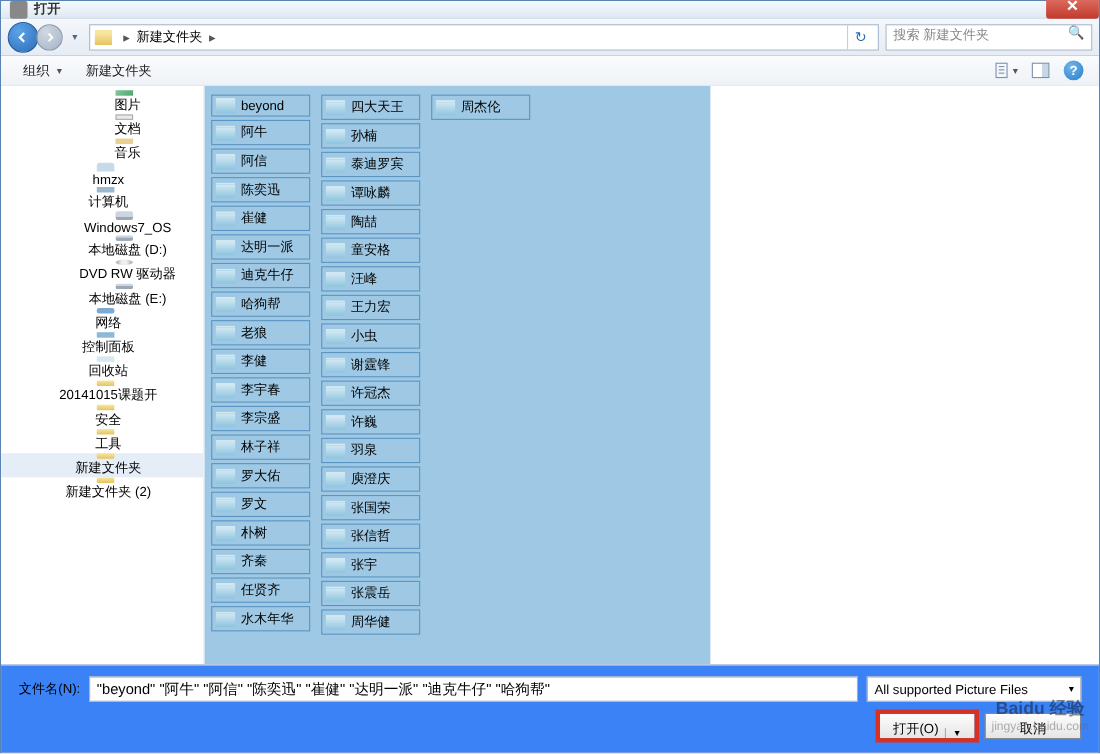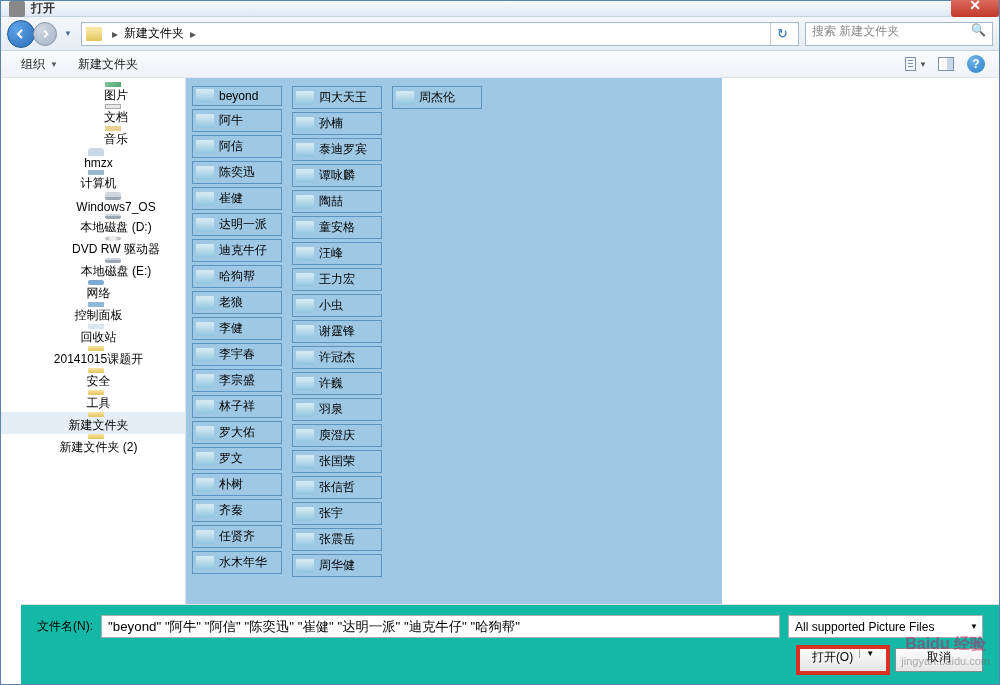--- a/index.html
+++ b/index.html
@@ -50,41 +50,41 @@
     .ico-user { background: #c8dae8; border-radius: 3px 3px 0 0; }
     .ico-comp { background: #9ab8d0; }
     .ico-drive { background: #cdd6df; border-radius: 2px; border-bottom: 3px solid #9aa8b5; height: 11px; }
     .ico-dvd { background: radial-gradient(circle, #eee 30%, #bbb 70%); border-radius: 50%; height: 14px; }
     .ico-net { background: #7baad2; border-radius: 2px; }
     .ico-cp { background: #8eb8d8; }
     .ico-recycle { background: #d8e8f0; }
     
     
     .filepane { flex: 1; display: flex; background: #fff; }
-    .filelist { width: 536px; background: #9ec8e4; padding: 8px 6px; overflow-y: auto; }
+    .filelist { width: 460px; background: #9ec8e4; padding: 8px 6px; overflow-y: auto; }
     .file-columns { display: flex; gap: 10px; align-items: flex-start; }
     .file-col { display: flex; flex-direction: column; gap: 3px; }
     .file-item { display: flex; align-items: center; background: #9ec8e4; border: 1px solid #5a94c0; padding: 2px 6px 2px 3px; cursor: pointer; white-space: nowrap; min-width: 90px; }
     .fi-icon { width: 18px; height: 14px; background: linear-gradient(to bottom, #d0e8f2, #8ec4df); border-radius: 1px; margin-right: 5px; border-top: 2px solid #d0e8f2; }
     .fi-label { color: #000; }
     .preview { flex: 1; background: #fff; }
     
     
-    .bottom { padding: 10px 16px 12px; background: #14b8a6; border-top: 1px solid #ddd; margin-left: 20px; }
+    .bottom { padding: 10px 16px 12px; background: #3b82f6; border-top: 1px solid #ddd; }
     .row { display: flex; align-items: center; gap: 8px; margin-bottom: 10px; }
     .lbl { white-space: nowrap; }
     .fn-input { flex: 1; height: 23px; border: 1px solid #abadb3; padding: 0 6px; background: #fff; }
     .filter { width: 195px; height: 23px; border: 1px solid #abadb3; background: #fff; display: flex; align-items: center; padding: 0 4px 0 6px; cursor: pointer; }
     .filter-drop { margin-left: auto; font-size: 8px; }
     .btns { display: flex; justify-content: flex-end; gap: 8px; }
-    .btn { min-width: 88px; height: 24px; border: 1px solid #888; background: linear-gradient(to bottom, #fdfdfd, #e5e5e5); cursor: pointer; display: flex; align-items: flex-start; justify-content: center; }
+    .btn { min-width: 88px; height: 24px; border: 1px solid #888; background: linear-gradient(to bottom, #fdfdfd, #e5e5e5); cursor: pointer; display: flex; align-items: flex-end; justify-content: center; }
     .btn.primary { outline: 4px solid #d93025; outline-offset: -1px; }
     
     .watermark { position: absolute; right: 10px; bottom: 18px; opacity: 0.5; font-size: 11px; color: #666; pointer-events: none; display: flex; flex-direction: column; align-items: center; }
-    .watermark-logo { font-size: 16px; font-weight: bold; color: #be185d; }
+    .watermark-logo { font-size: 16px; font-weight: bold; color: #0f172a; }
     
     .view-details-icon { display: inline-block; width: 18px; height: 14px; border: 1px solid #7a92b0; position: relative; }
     .view-details-icon::before { content: ""; position: absolute; top: 2px; left: 2px; right: 2px; height: 1px; background: #7a92b0; box-shadow: 0 3px 0 #7a92b0, 0 6px 0 #7a92b0; }
     .view-preview-icon { display: inline-block; width: 16px; height: 14px; border: 1px solid #7a92b0; background: linear-gradient(to right, #fff 60%, #c8d6e8 60%); }
   </style>
 </head>
 <body>
 
 <div class="window">
 

